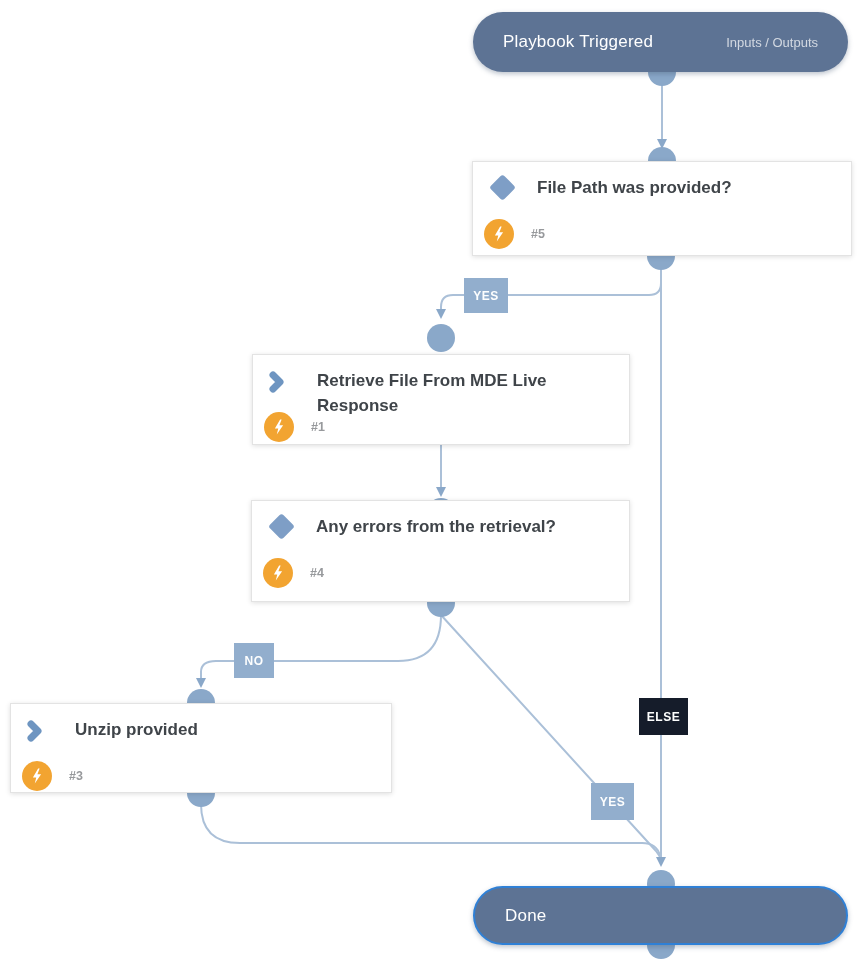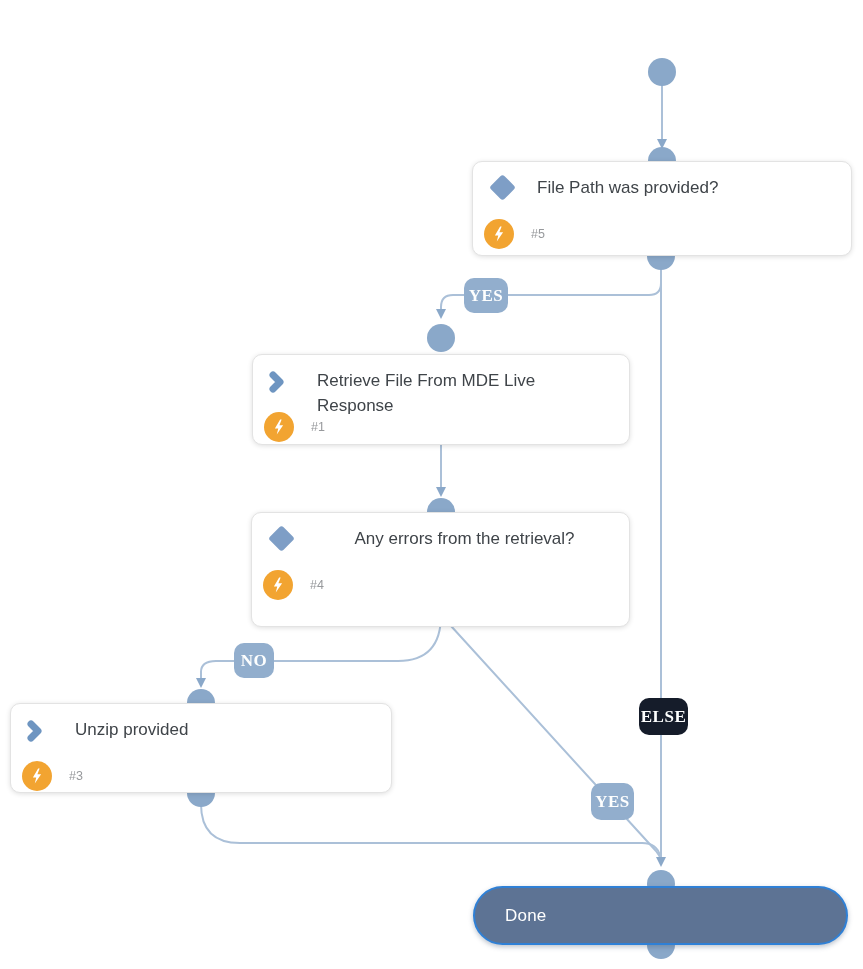--- a/index.html
+++ b/index.html
@@ -29,44 +29,44 @@
     background:var(--pill-bg);color:var(--pill-text);
     border-radius:30px;display:flex;align-items:center;
     padding:0 30px;box-shadow:0 2px 5px rgba(60,80,110,0.35);
   }
   .pill .pill-title{font-size:17px;letter-spacing:.2px;}
   .pill .pill-right{margin-left:auto;font-size:13px;color:rgba(255,255,255,0.72);}
 
   .node-card{
     position:absolute;z-index:2;box-sizing:border-box;
     background:var(--card-bg);border:1px solid var(--card-border);
-    border-radius:10px;box-shadow:0 1px 5px rgba(0,0,0,0.13);
+    border-radius:0;box-shadow:0 1px 5px rgba(0,0,0,0.13);font-weight:bold;
   }
   .node-title{
     position:absolute;left:64px;top:13px;right:16px;
     font-size:17px;line-height:25px;color:var(--title);
   }
   .diamond{
     position:absolute;left:20px;top:16px;width:19px;height:19px;
     background:var(--diamond);border-radius:3px;transform:rotate(45deg);
   }
   .chevron{position:absolute;left:12px;top:15px;width:24px;height:24px;}
   .bolt{
     position:absolute;left:11px;top:57px;width:30px;height:30px;border-radius:50%;
     background:var(--bolt-bg);display:flex;align-items:center;justify-content:center;
   }
   .node-id{
     position:absolute;left:58px;top:65px;font-size:12.5px;color:var(--num);
   }
 
   .badge{
     position:absolute;z-index:3;box-sizing:border-box;
-    background:var(--badge-bg);color:#fdfefe;border-radius:10px;
+    background:var(--badge-bg);color:#fdfefe;border-radius:0;
     display:flex;align-items:center;justify-content:center;
-    font-size:17px;font-weight:600;letter-spacing:.5px;font-family:Liberation Serif, serif;
+    font-size:12px;font-weight:600;letter-spacing:.5px;
   }
   .badge.else{background:var(--else-bg);text-align:center;}
 </style>
 </head>
 <body>
 
 <div class="canvas">
 
   <svg class="edges" width="863" height="969">
     <g fill="none" stroke="var(--line)" stroke-width="2">
@@ -93,20 +93,24 @@
       <circle cx="441" cy="429" r="14"></circle>
       <circle cx="441" cy="512" r="14"></circle>
       <circle cx="441" cy="603" r="14"></circle>
       <circle cx="201" cy="703" r="14"></circle>
       <circle cx="201" cy="793" r="14"></circle>
       <circle cx="661" cy="884" r="14"></circle>
       <circle cx="661" cy="945" r="14"></circle>
     </g>
   </svg>
 
+  <div class="pill" style="left:473px;top:12px;width:375px;height:60px;">
+    <span class="pill-title">Playbook Triggered</span>
+    <span class="pill-right">Inputs / Outputs</span>
+  </div>
 
   <div class="node-card" style="left:472px;top:161px;width:380px;height:95px;">
     <div class="diamond"></div>
     <div class="node-title">File Path was provided?</div>
     <div class="bolt">
       <svg width="18" height="18" viewBox="0 0 24 24">
           <path fill="#ffffff" d="M13.5 2 L6.5 14 H11 L9 22 L17.5 9.5 H12.5 L15.5 2 Z"></path>
         </svg>
     </div>
     <div class="node-id">#5</div>
@@ -120,21 +124,21 @@
     </div>
     <div class="node-title">Retrieve File From MDE Live Response</div>
     <div class="bolt">
       <svg width="18" height="18" viewBox="0 0 24 24">
           <path fill="#ffffff" d="M13.5 2 L6.5 14 H11 L9 22 L17.5 9.5 H12.5 L15.5 2 Z"></path>
         </svg>
     </div>
     <div class="node-id">#1</div>
   </div>
 
-  <div class="node-card" style="left:251px;top:512px;width:379px;height:115px;text-align:center;">
+  <div class="node-card" style="left:251px;top:500px;width:379px;height:102px;">
     <div class="diamond"></div>
     <div class="node-title">Any errors from the retrieval?</div>
     <div class="bolt">
       <svg width="18" height="18" viewBox="0 0 24 24">
           <path fill="#ffffff" d="M13.5 2 L6.5 14 H11 L9 22 L17.5 9.5 H12.5 L15.5 2 Z"></path>
         </svg>
     </div>
     <div class="node-id">#4</div>
   </div>
 

